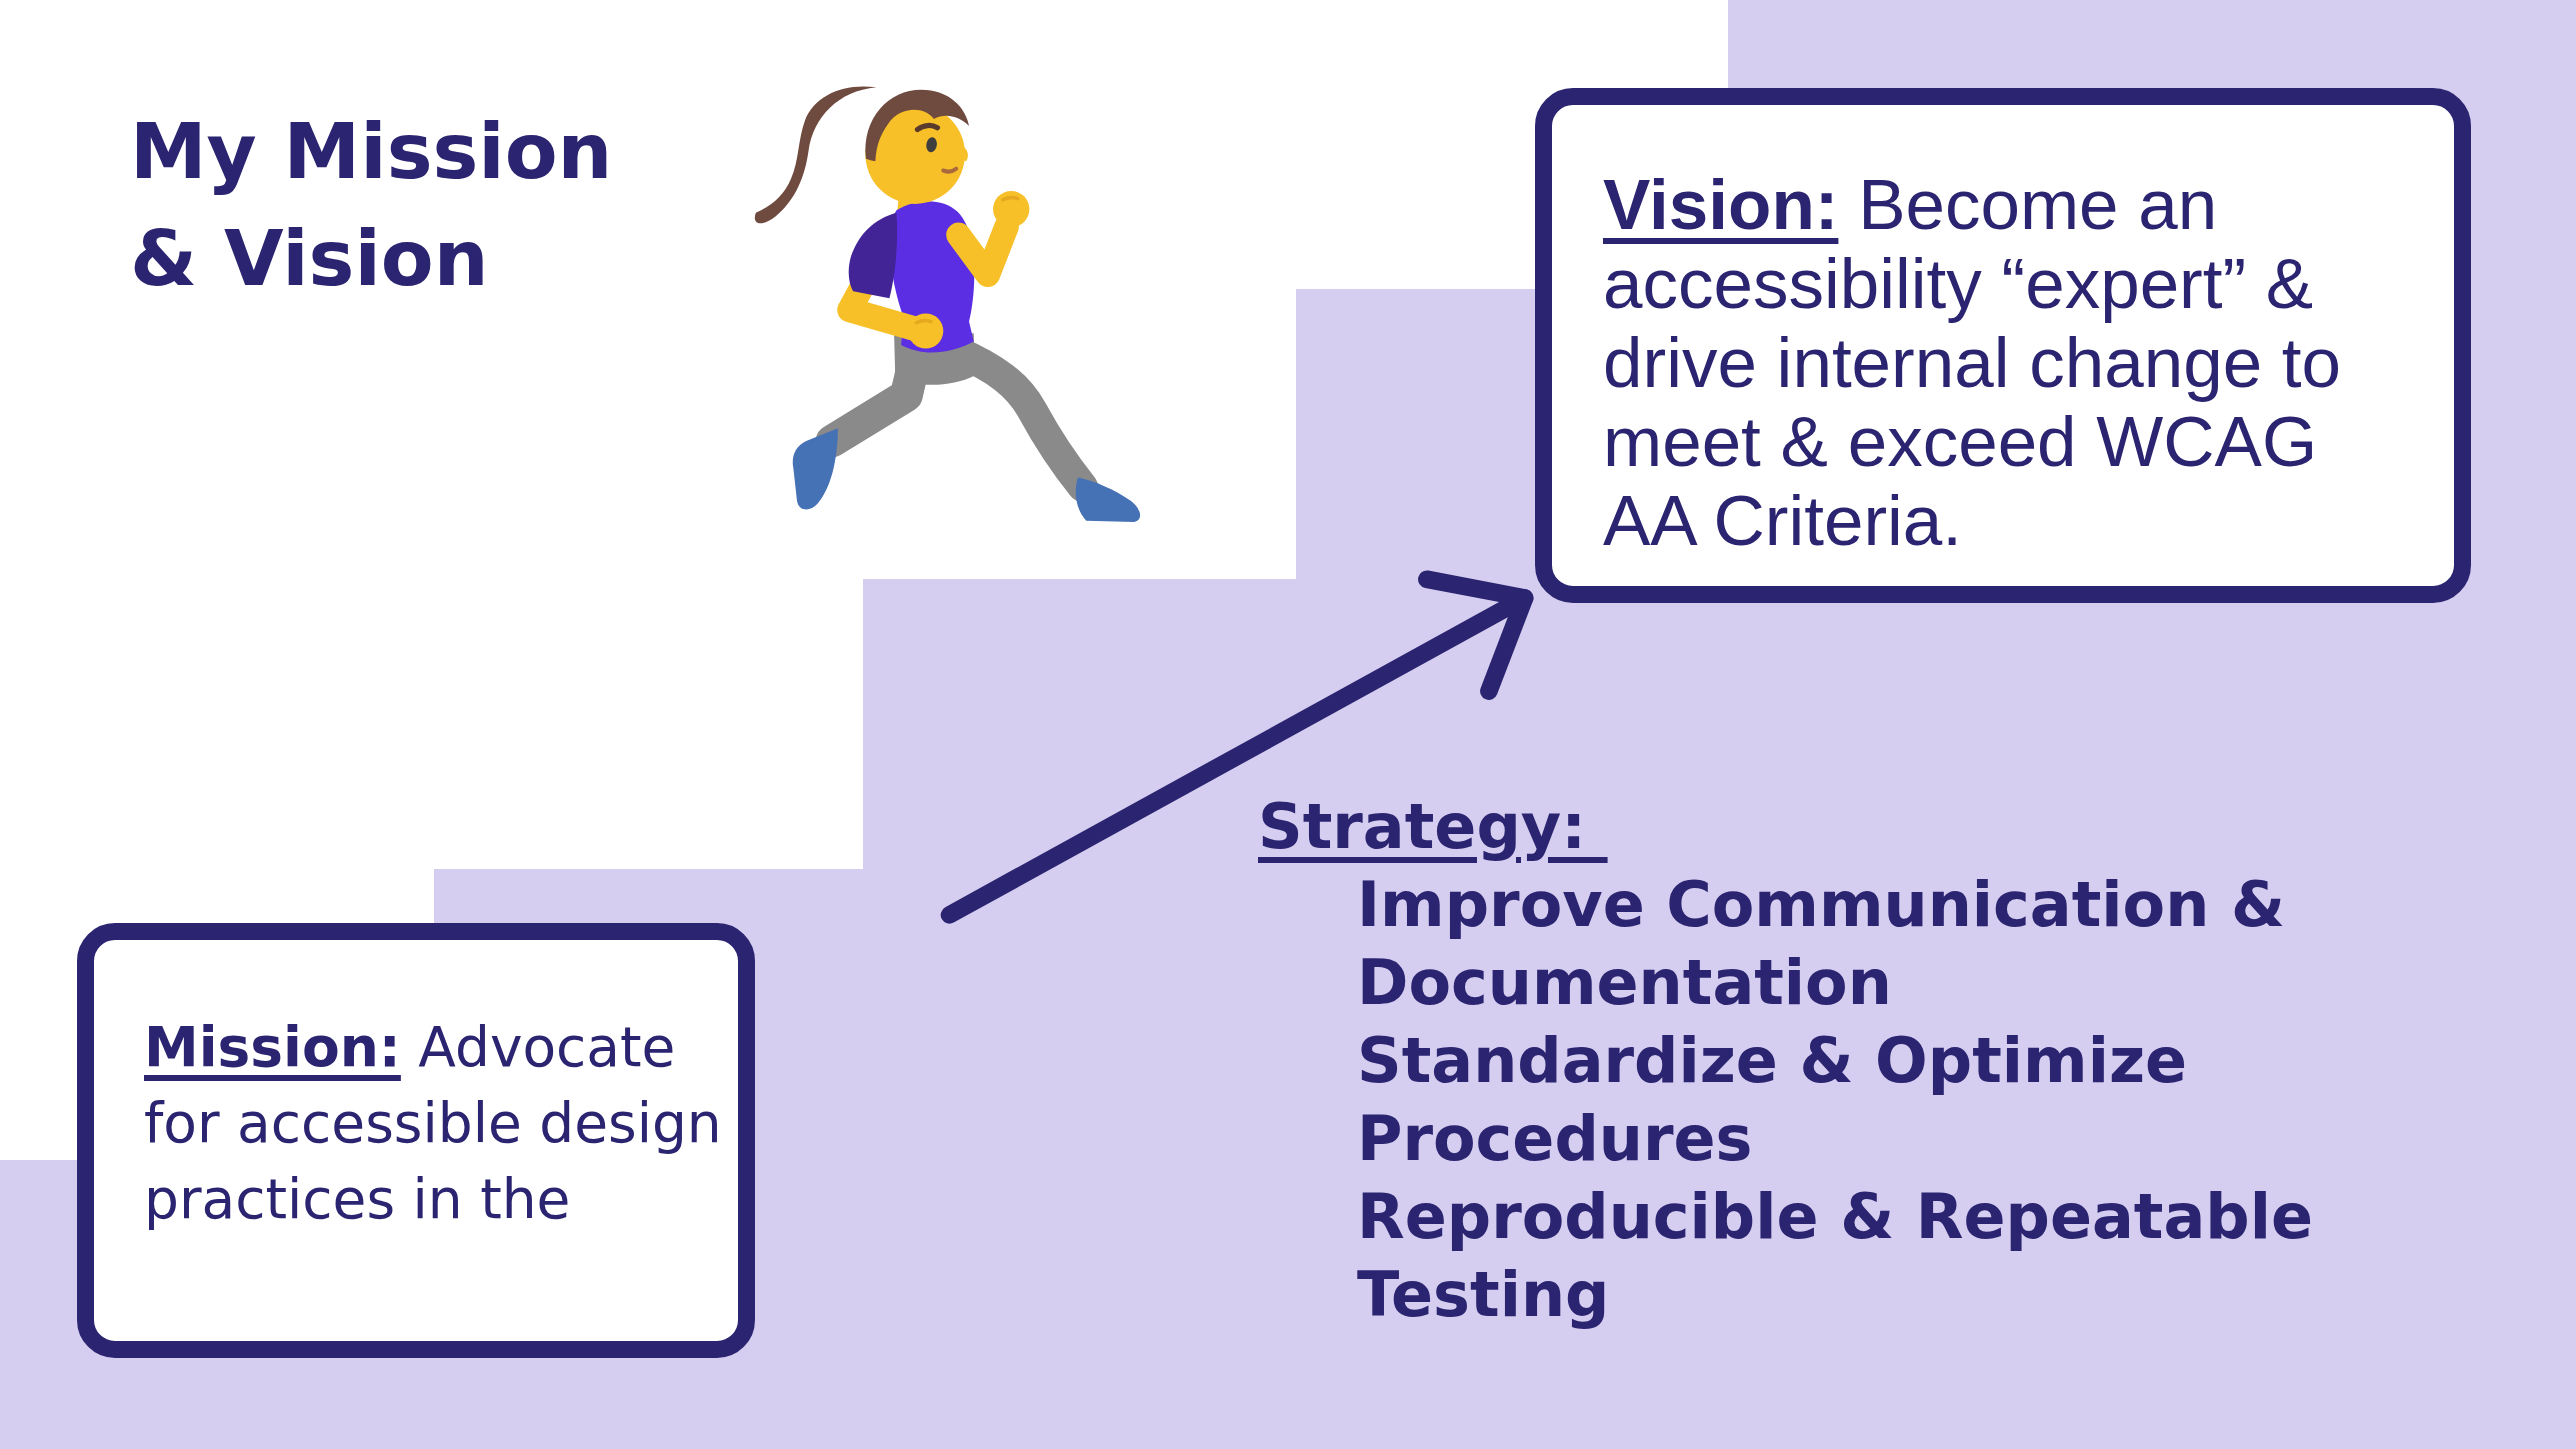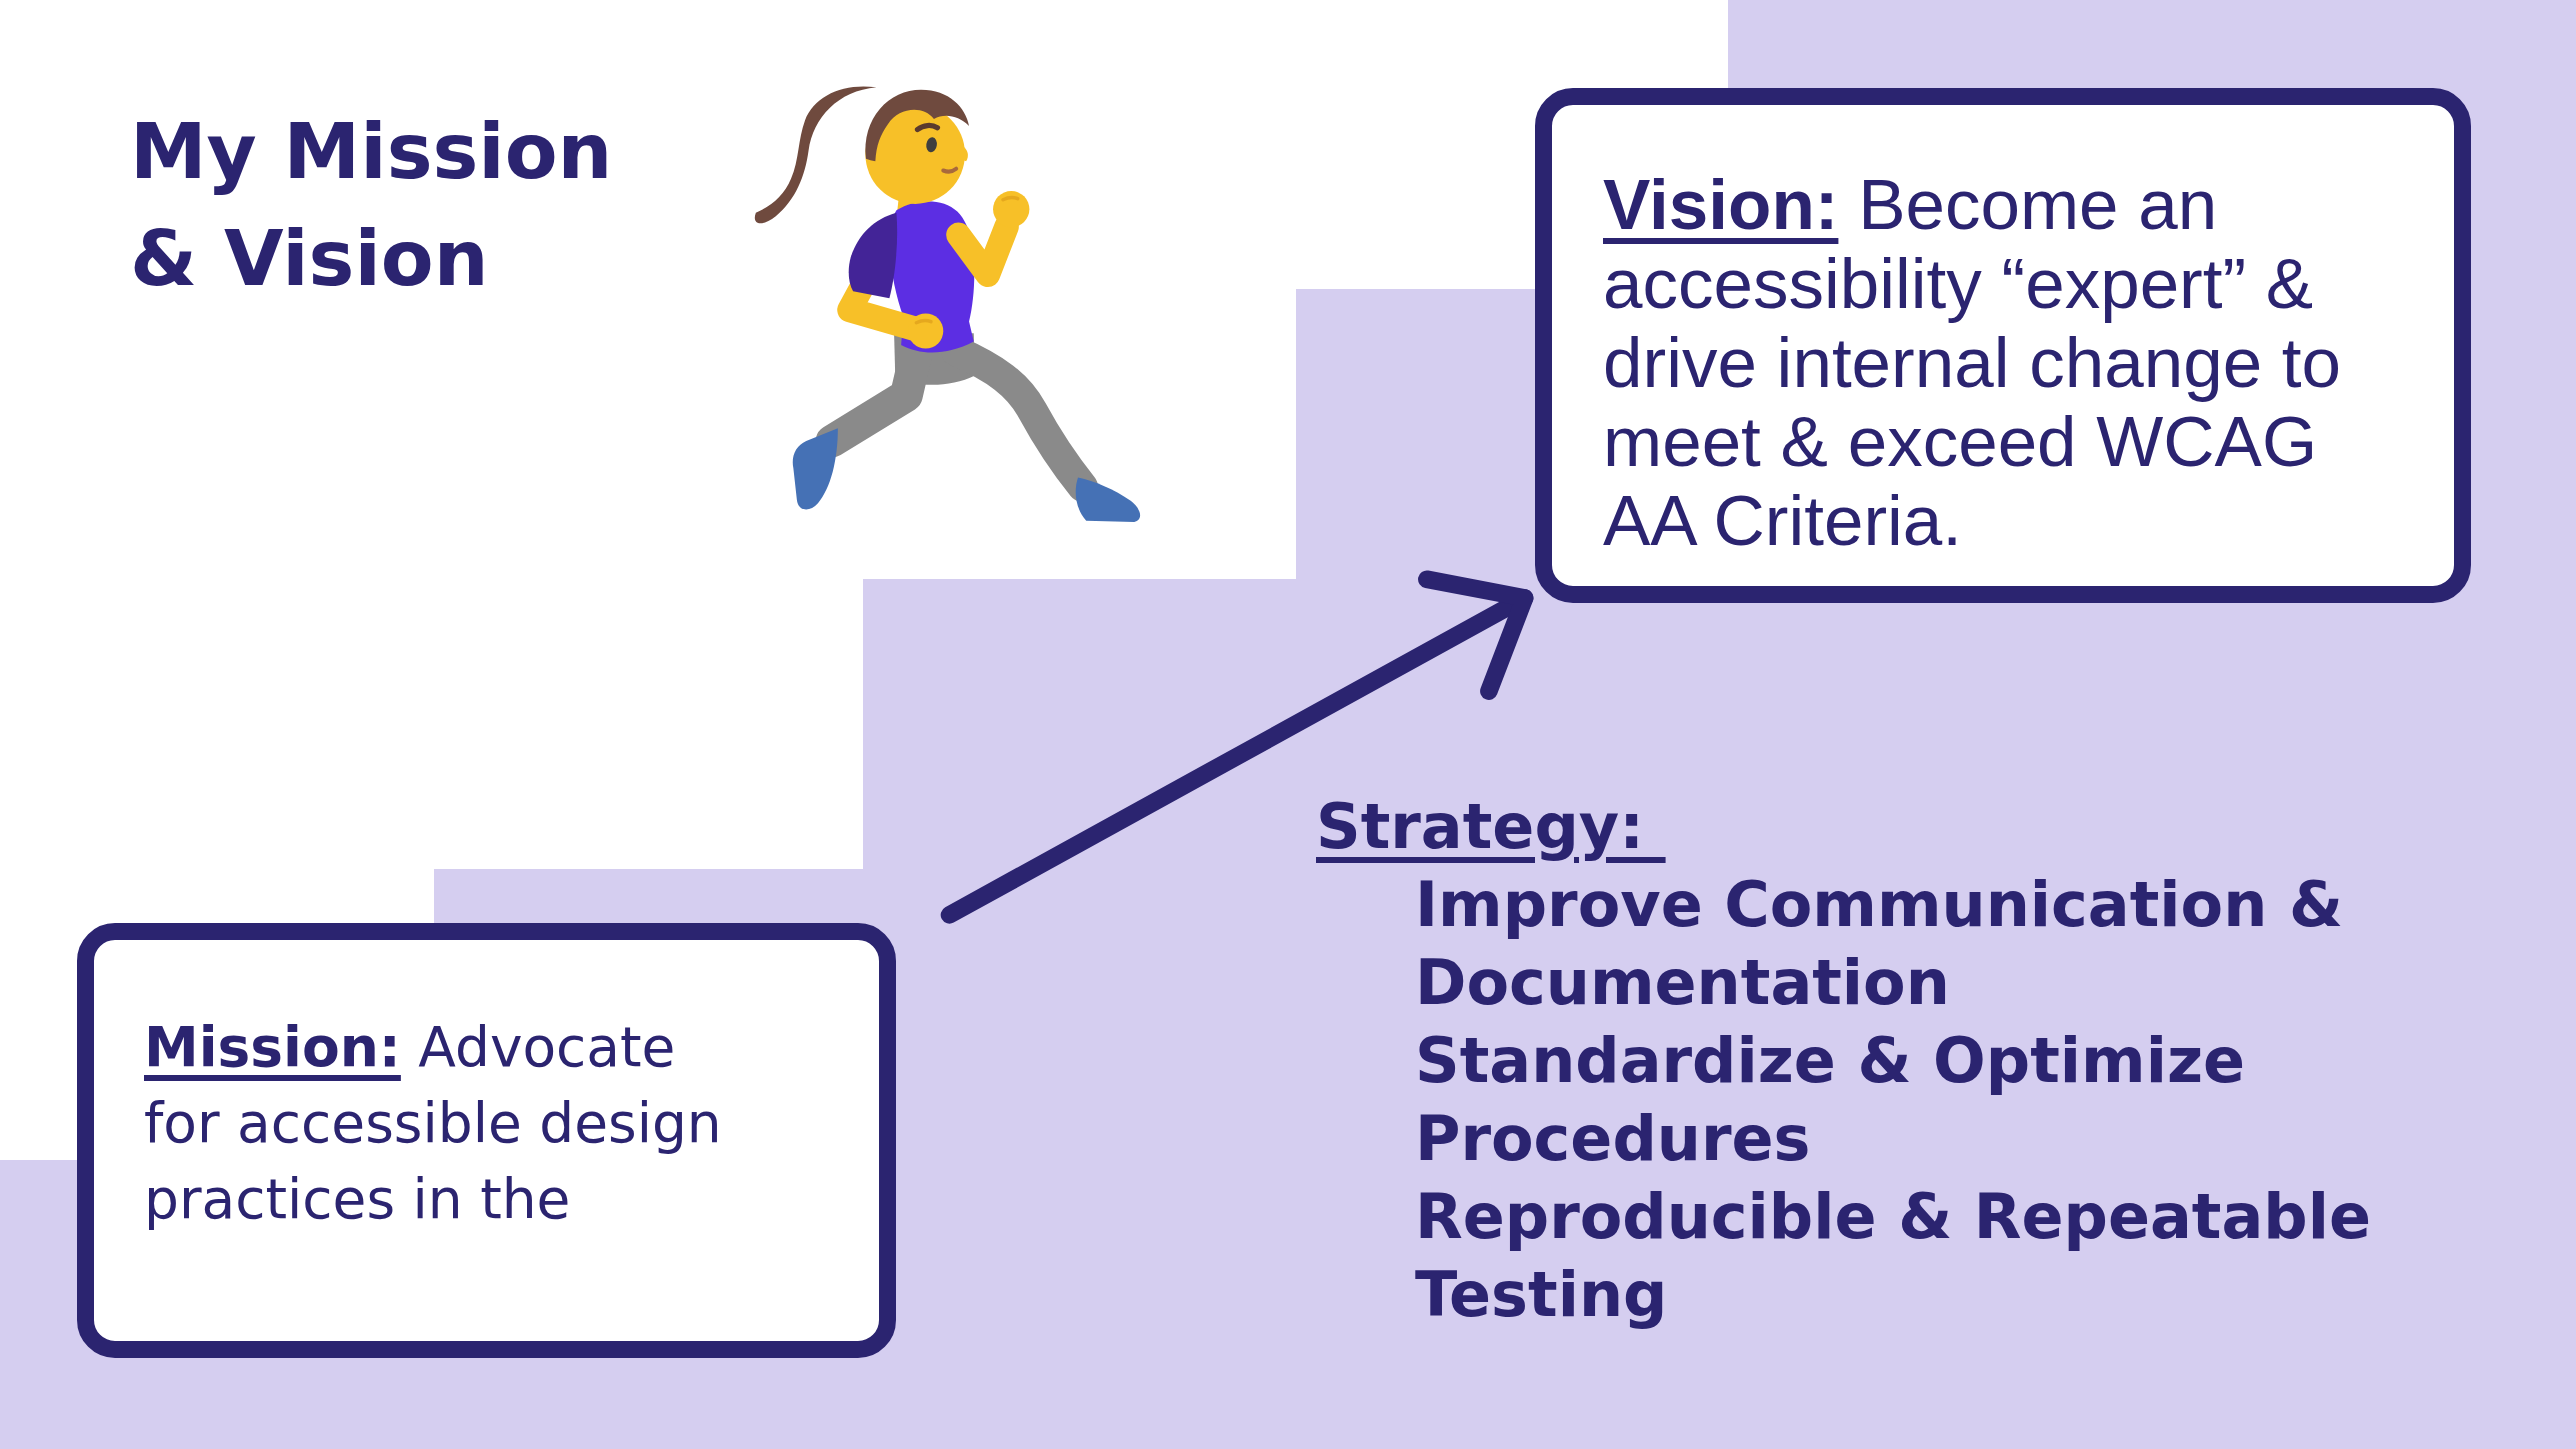--- a/index.html
+++ b/index.html
@@ -31,36 +31,36 @@
     position:absolute;box-sizing:border-box;
     background:#ffffff;border:17.6px solid #2B2470;border-radius:38px;
   }
   #vision-box{
     left:1535px;top:88px;width:936px;height:515px;
     padding:60px 23.4px 0 51px;
     font-family:"Liberation Sans",sans-serif;
     font-size:71px;line-height:79px;
   }
   #mission-box{
-    left:77px;top:923px;width:819px;height:435px;
+    left:77px;top:923px;width:678px;height:435px;
     padding:69px 17.6px 0 50px;
     font-family:"DejaVu Sans",sans-serif;
     font-size:55px;line-height:76px;
   }
   .line{white-space:nowrap;}
   .bu{
     font-weight:bold;
     text-decoration:underline;
     text-decoration-thickness:6.4px;
     text-underline-offset:9.4px;
     white-space:pre;
   }
 
   #strategy{
-    position:absolute;left:1316px;top:788px;
+    position:absolute;left:1258px;top:788px;
     font-family:"DejaVu Sans",sans-serif;
     font-weight:bold;font-size:62px;line-height:78px;
   }
   #strategy .item-line{margin-left:99px;white-space:nowrap;}
 
   #arrow-overlay{position:absolute;left:0;top:0;width:2576px;height:1449px;pointer-events:none;}
 </style>
 </head>
 <body>
 

